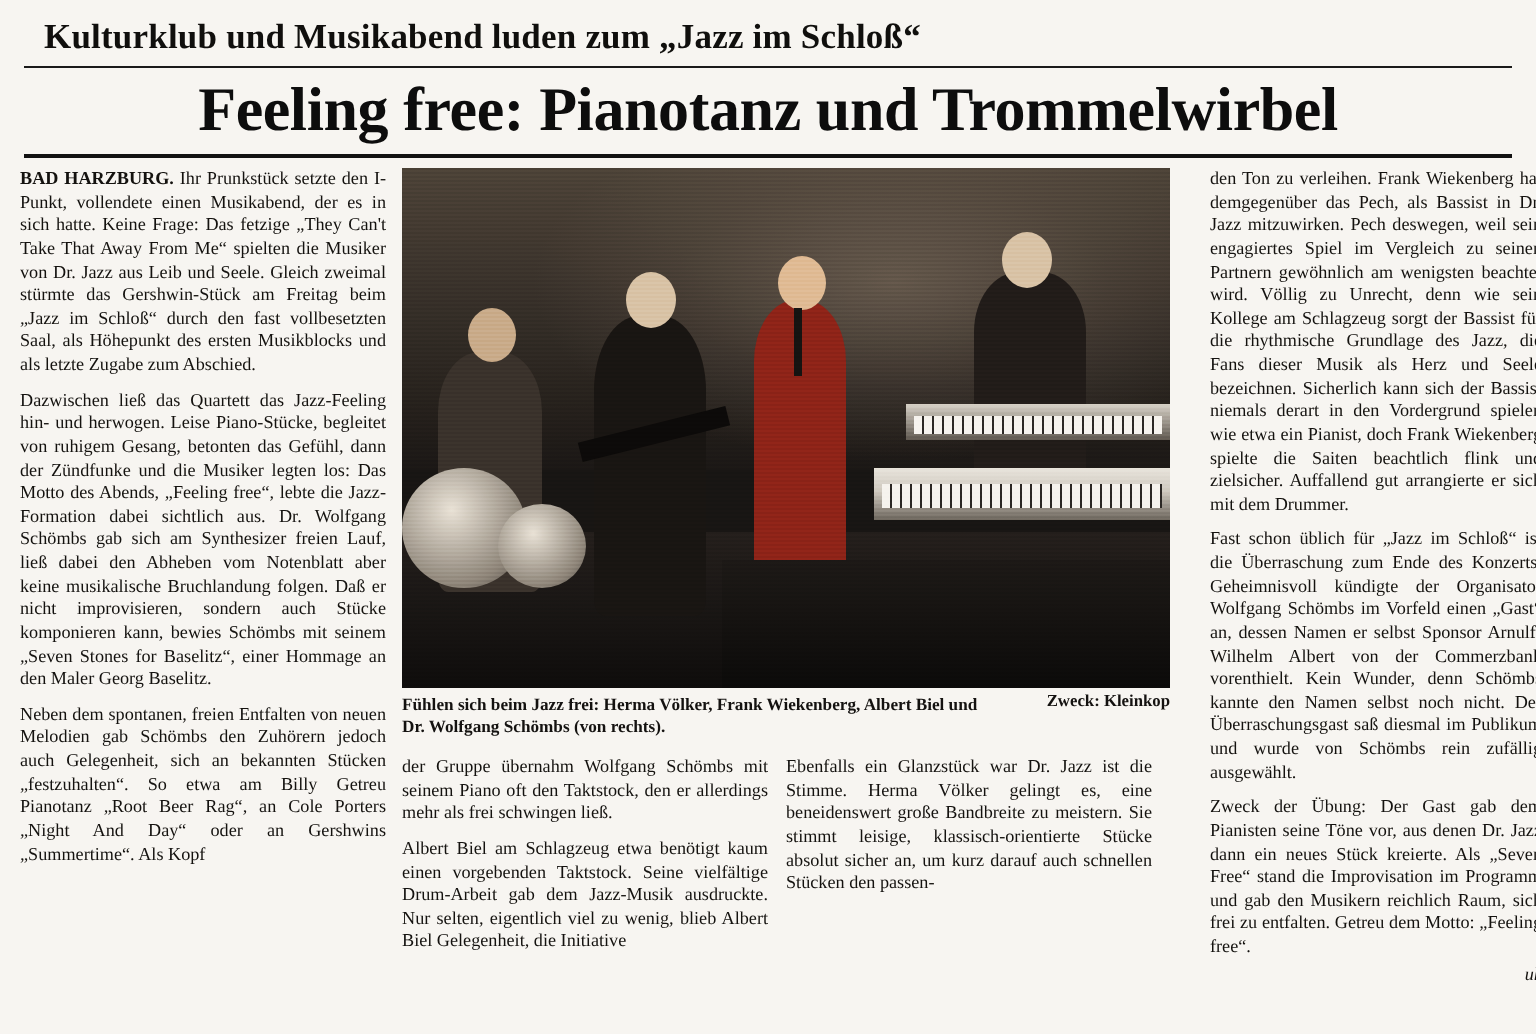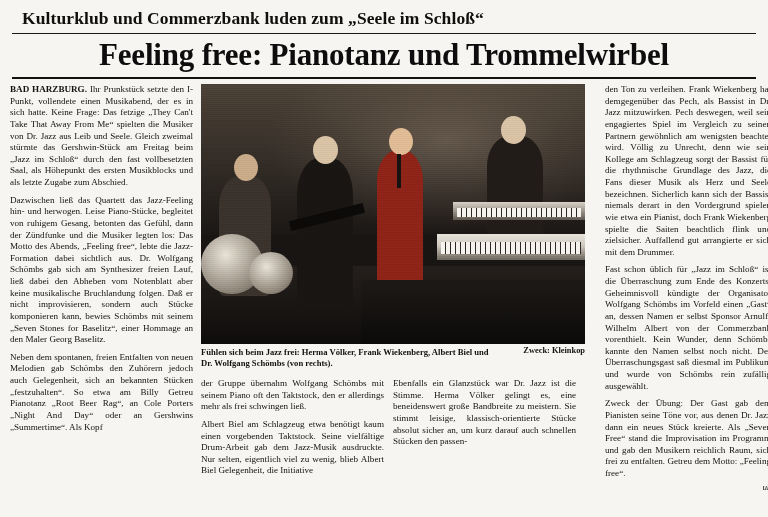--- a/index.html
+++ b/index.html
@@ -173,21 +173,21 @@
     padding-top: 2px;
   }
   .col-1 { position: absolute; left: 10px; top: 84px; width: 183px; }
   .col-4 { position: absolute; left: 560px; top: 84px; width: 166px; margin-left: 45px; }
 </style>
 </head>
 <body>
 
 <div class="page">
 
-  <div class="kicker">Kulturklub und Commerzbank luden zum „Seele im Schloß“</div>
+  <div class="kicker">Kulturklub und Musikabend luden zum „Jazz im Schloß“</div>
   <div class="rule-thin"></div>
 
   <div class="headline">Feeling free: Pianotanz und Trommelwirbel</div>
   <div class="rule-thick"></div>
 
   <div class="col col-1">
     <p><span class="lead-in">BAD HARZBURG.</span> <span>Ihr Prunkstück setzte den I-Punkt, vollendete einen Musikabend, der es in sich hatte. Keine Frage: Das fetzige „They Can't Take That Away From Me“ spielten die Musiker von Dr. Jazz aus Leib und Seele. Gleich zweimal stürmte das Gershwin-Stück am Freitag beim „Jazz im Schloß“ durch den fast vollbesetzten Saal, als Höhepunkt des ersten Musikblocks und als letzte Zugabe zum Abschied.</span></p>
     <p>Dazwischen ließ das Quartett das Jazz-Feeling hin- und herwogen. Leise Piano-Stücke, begleitet von ruhigem Gesang, betonten das Gefühl, dann der Zündfunke und die Musiker legten los: Das Motto des Abends, „Feeling free“, lebte die Jazz-Formation dabei sichtlich aus. Dr. Wolfgang Schömbs gab sich am Synthesizer freien Lauf, ließ dabei den Abheben vom Notenblatt aber keine musikalische Bruchlandung folgen. Daß er nicht improvisieren, sondern auch Stücke komponieren kann, bewies Schömbs mit seinem „Seven Stones for Baselitz“, einer Hommage an den Maler Georg Baselitz.</p>
     <p>Neben dem spontanen, freien Entfalten von neuen Melodien gab Schömbs den Zuhörern jedoch auch Gelegenheit, sich an bekannten Stücken „festzuhalten“. So etwa am Billy Getreu Pianotanz „Root Beer Rag“, an Cole Porters „Night And Day“ oder an Gershwins „Summertime“. Als Kopf</p>
   </div>

